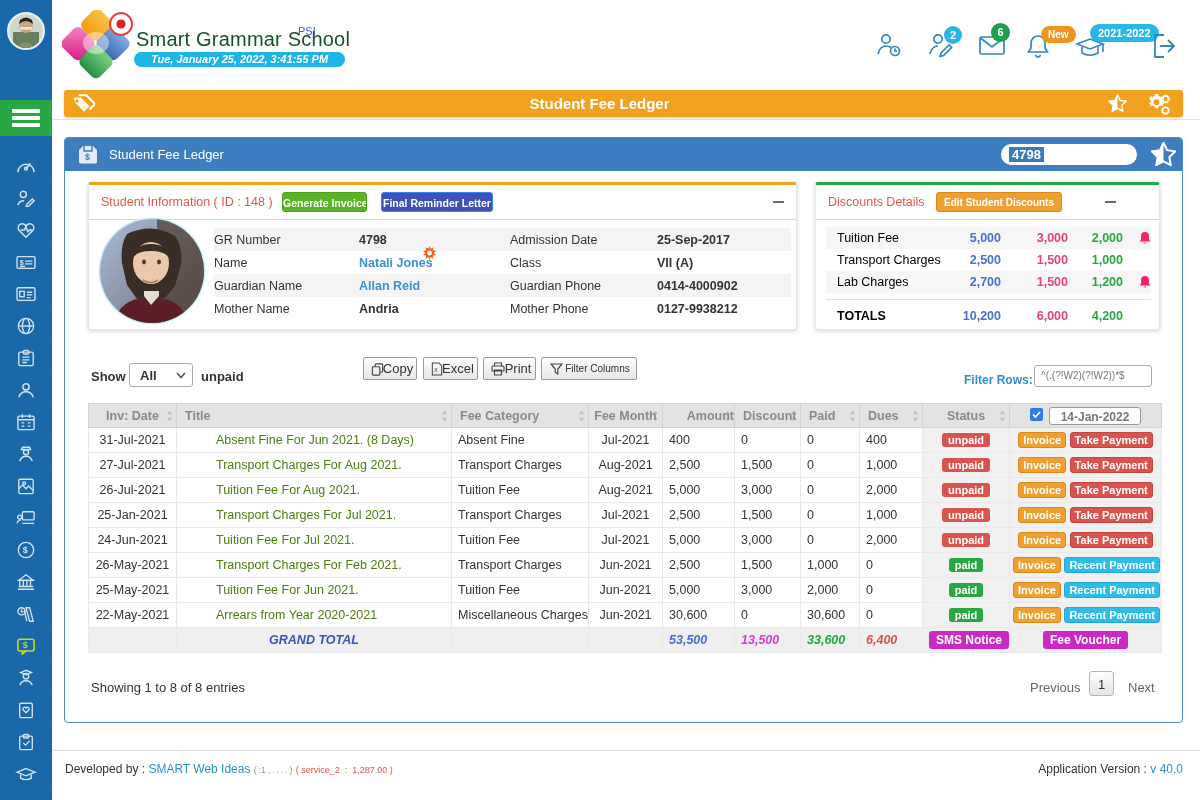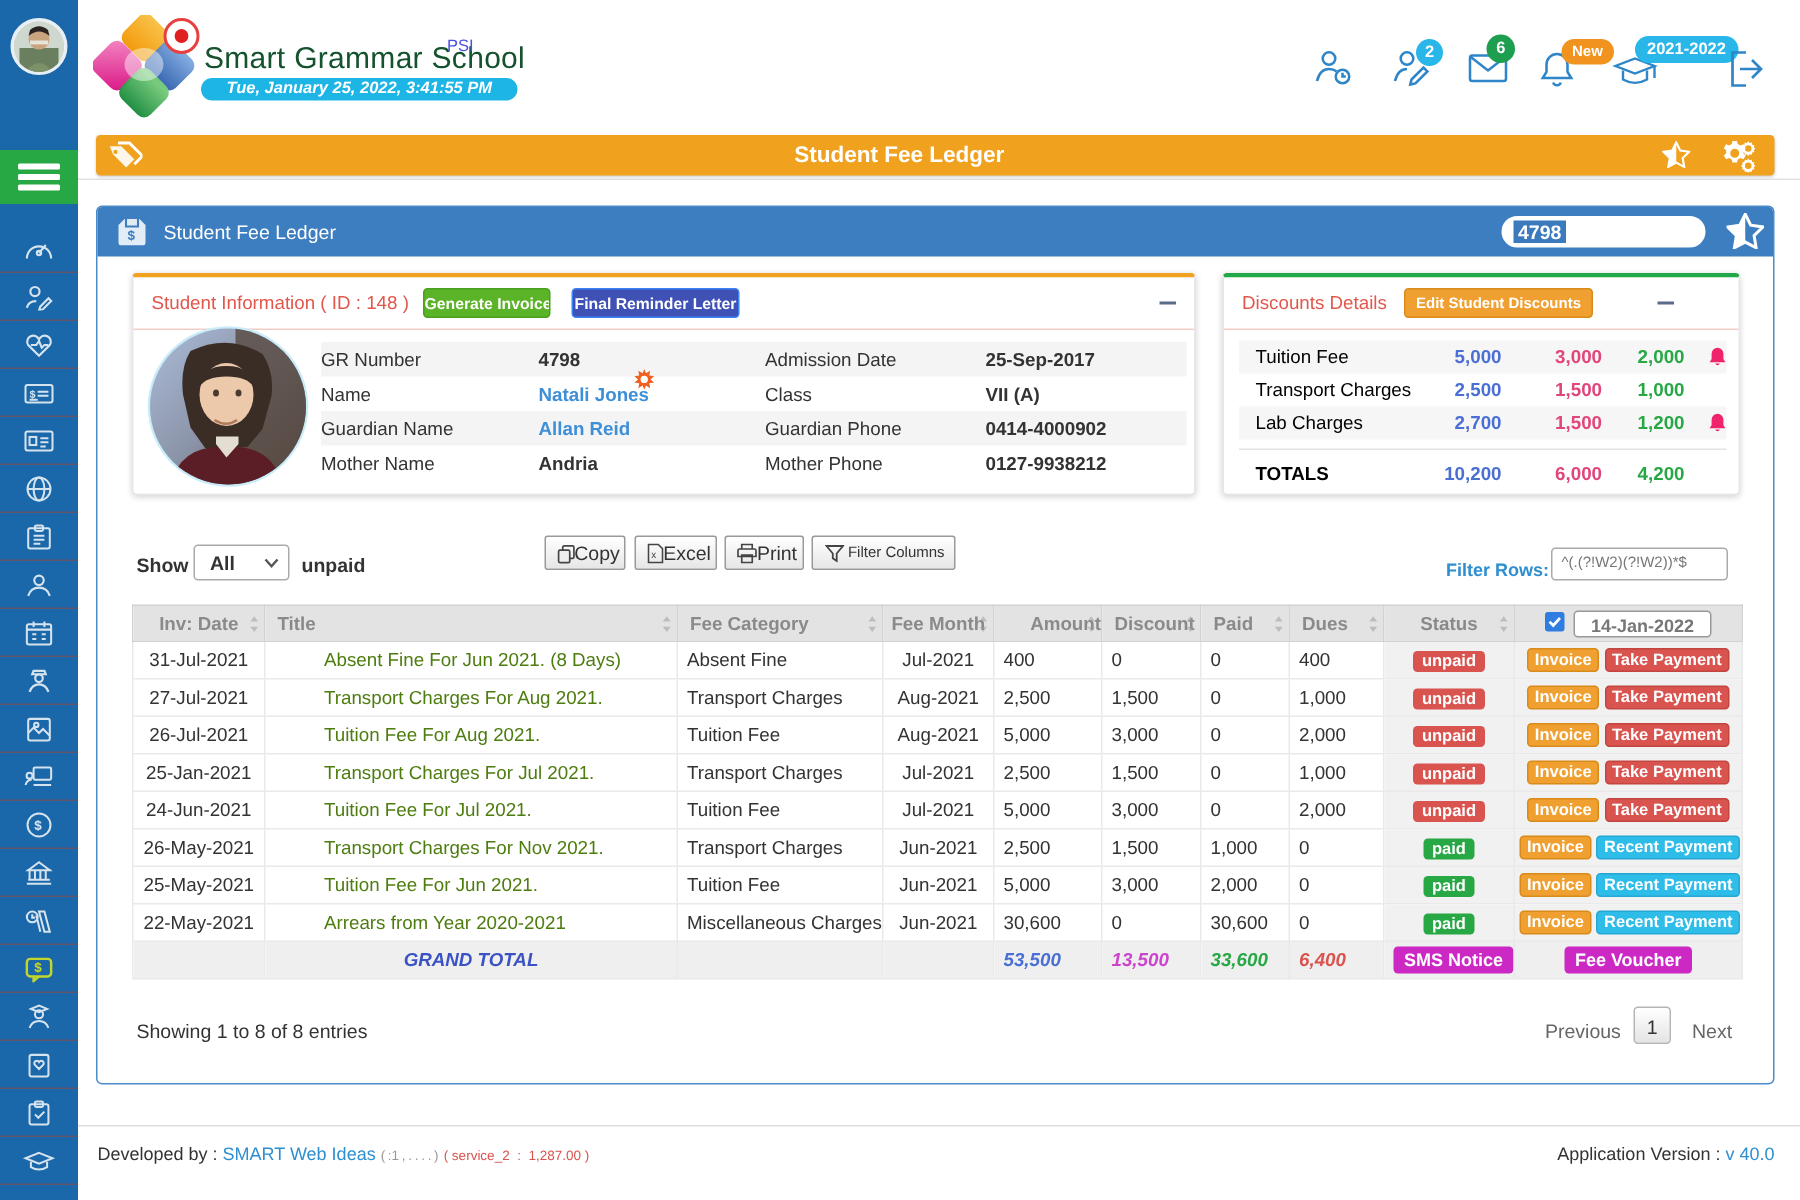--- a/index.html
+++ b/index.html
@@ -548,21 +548,21 @@
             <td style="text-align:center">Jul-2021</td>
             <td>5,000</td>
             <td>3,000</td>
             <td>0</td>
             <td>2,000</td>
             <td class="gray" style="text-align:center"><span class="badge" style="background:#d9534f">unpaid</span></td>
             <td class="gray"><span class="abtn" style="background:#f0a030;border:1px solid #d88a1a">Invoice</span> <span class="abtn" style="background:#d9534f;border:1px solid #c24540">Take Payment</span></td>
           </tr>
       <tr>
             <td style="text-align:center">26-May-2021</td>
-            <td><a>Transport Charges For Nov 2021.</a></td>
+            <td><a>Transport Charges For Feb 2021.</a></td>
             <td>Transport Charges</td>
             <td style="text-align:center">Jun-2021</td>
             <td>2,500</td>
             <td>1,500</td>
             <td>1,000</td>
             <td>0</td>
             <td class="gray" style="text-align:center"><span class="badge" style="background:#28a745">paid</span></td>
             <td class="gray" style="text-align:center"><span class="abtn" style="background:#f0a030;border:1px solid #d88a1a">Invoice</span> <span class="abtn" style="background:#2ebce8;border:1px solid #25a8d4">Recent Payment</span></td>
           </tr>
       <tr>

